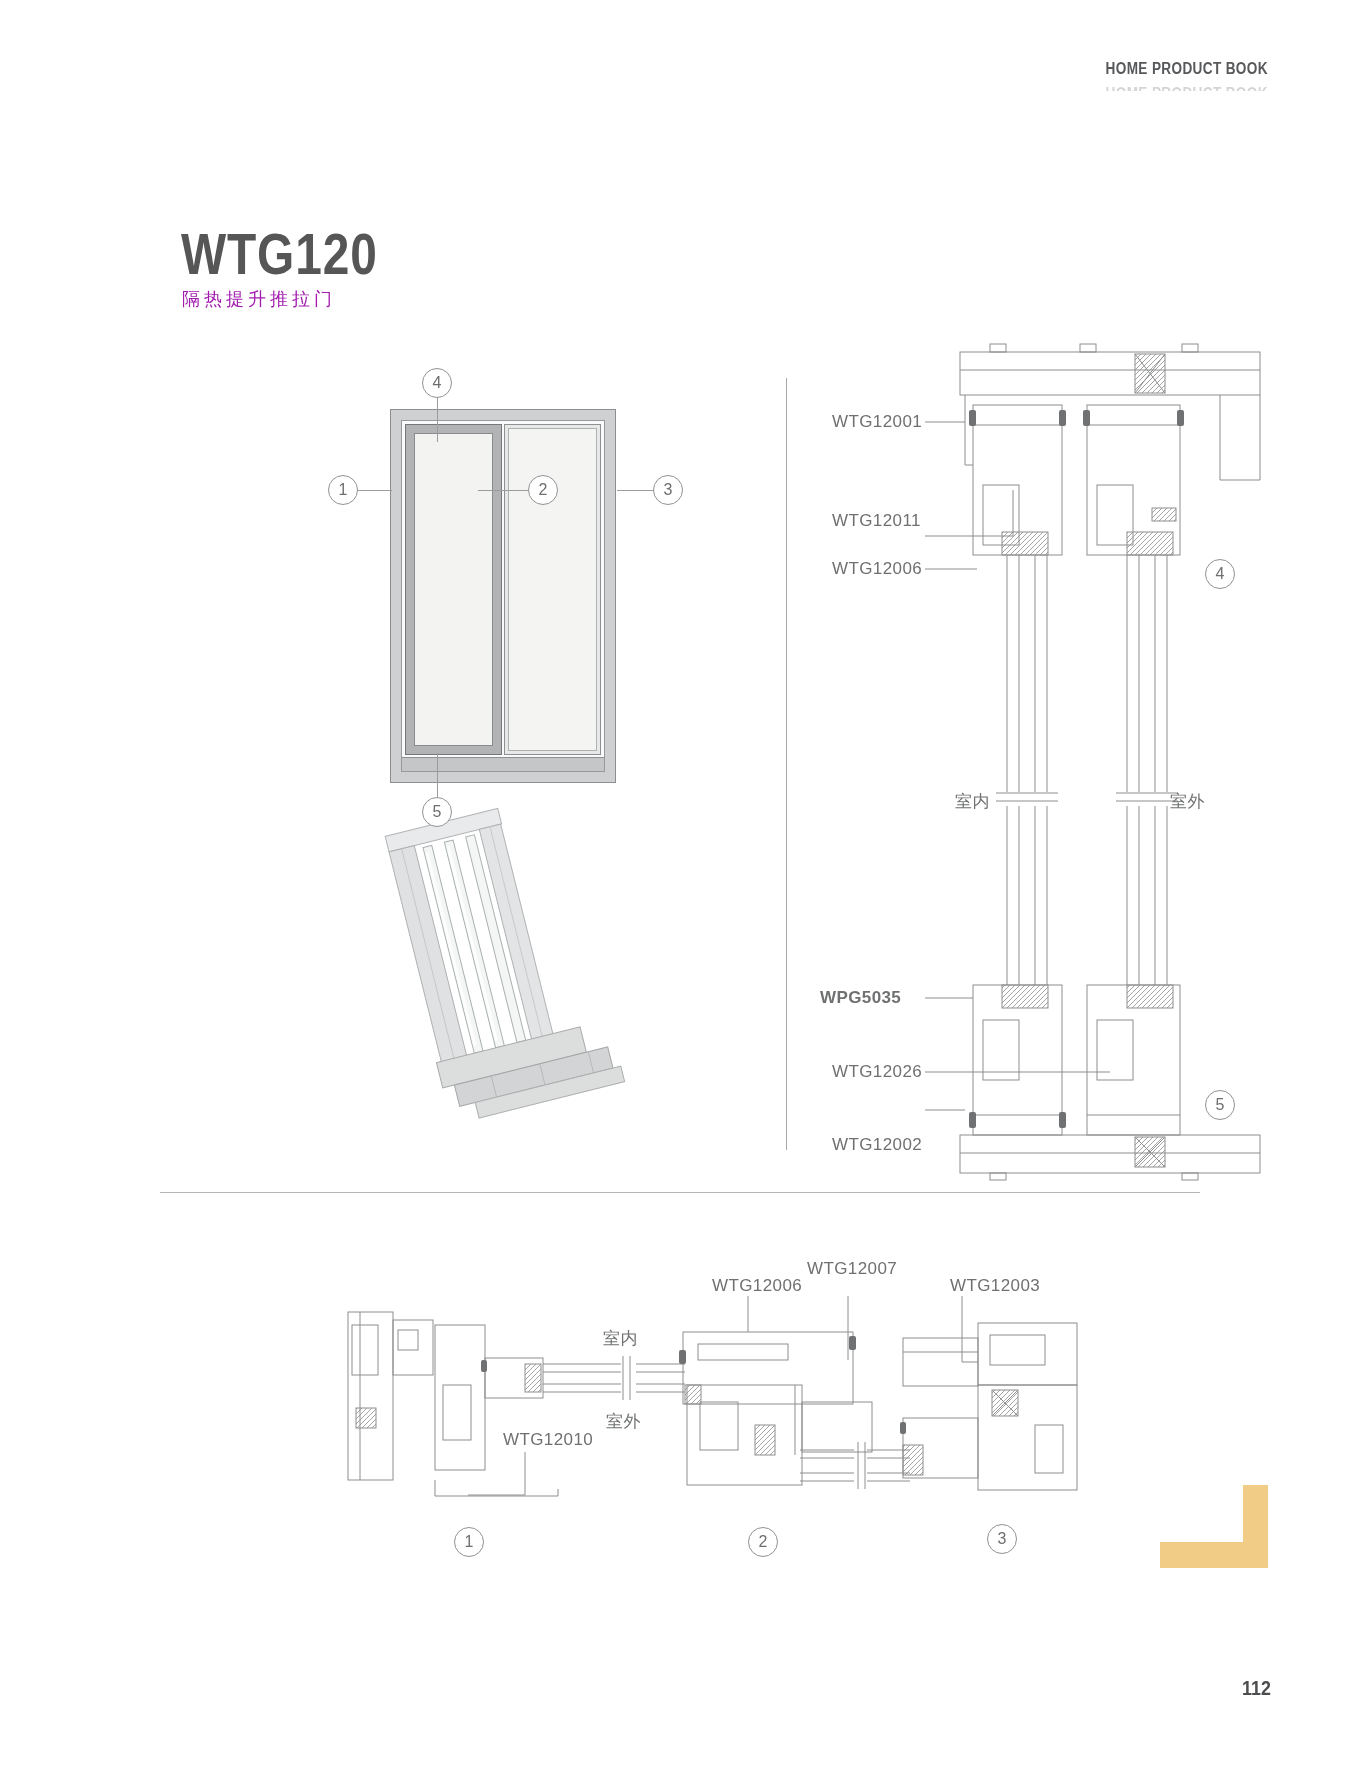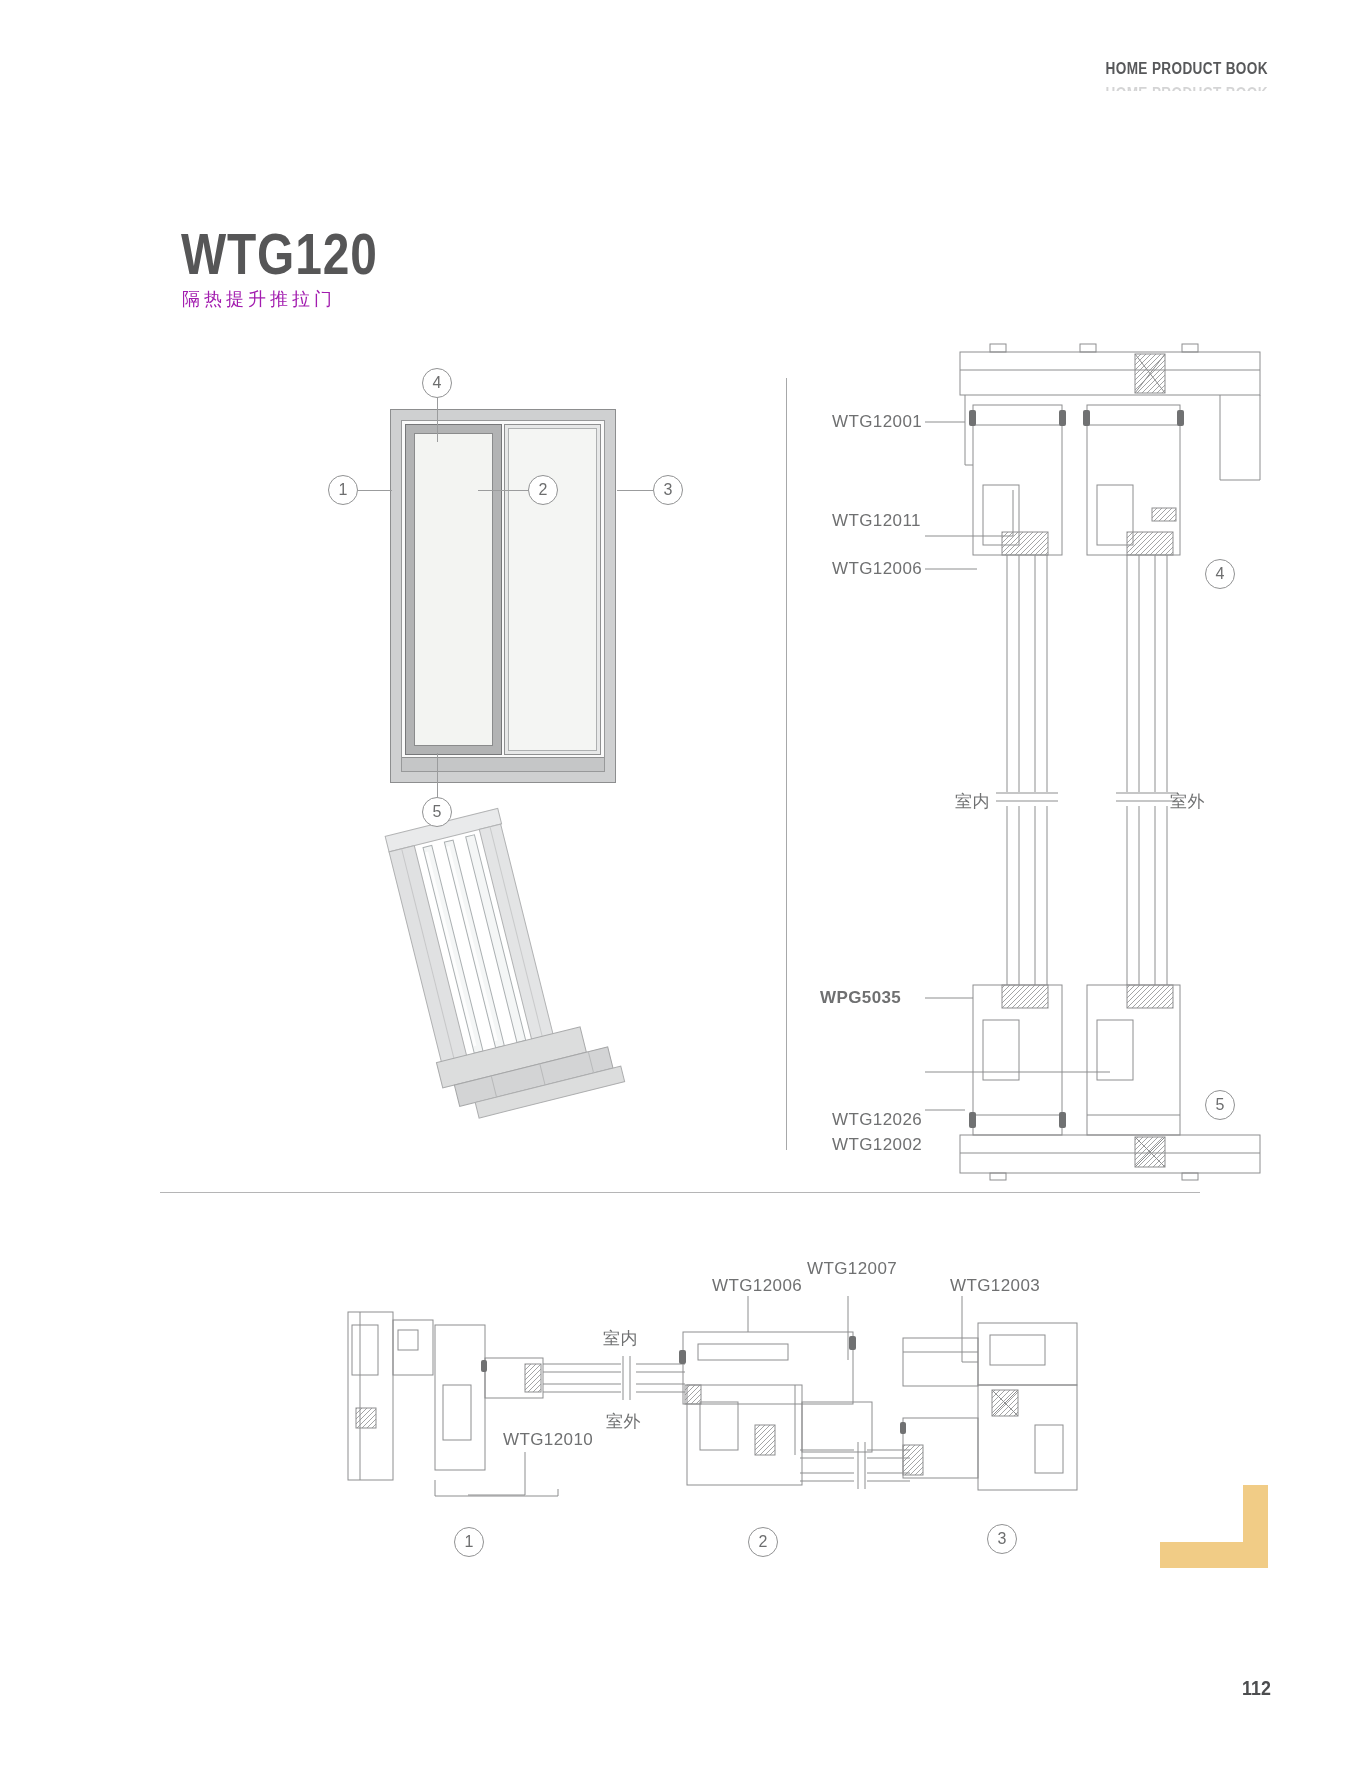--- a/index.html
+++ b/index.html
@@ -147,21 +147,21 @@
       <rect x="352" y="833" width="16" height="7"></rect>
 
       <path d="M95 82 H135 M95 196 H183 M183 196 V150 M95 229 H147 M95 658 H143 M95 732 H280 M95 770 H135"></path>
     </g>
   </svg>
 
   <div class="lbl" style="left:832px;top:413px;text-align:right;">WTG12001</div>
   <div class="lbl" style="left:832px;top:512px;">WTG12011</div>
   <div class="lbl" style="left:832px;top:560px;">WTG12006</div>
   <div class="lbl" style="left:820px;top:989px;font-weight:bold;">WPG5035</div>
-  <div class="lbl" style="left:832px;top:1063px;margin-top:48px;">WTG12026</div>
+  <div class="lbl" style="left:832px;top:1063px;">WTG12026</div>
   <div class="lbl" style="left:832px;top:1136px;">WTG12002</div>
   <div class="lbl" style="left:955px;top:793px;">室内</div>
   <div class="lbl" style="left:1170px;top:793px;">室外</div>
 
   <div class="callout" style="left:1205px;top:559px;">4</div>
   <div class="callout" style="left:1205px;top:1090px;">5</div>
 
   <div class="hrule" style="left:160px;top:1192px;width:1040px;height:1px;"></div>
 
   <svg style="left:340px;top:1290px;" width="920" height="218" viewBox="0 0 920 218">

